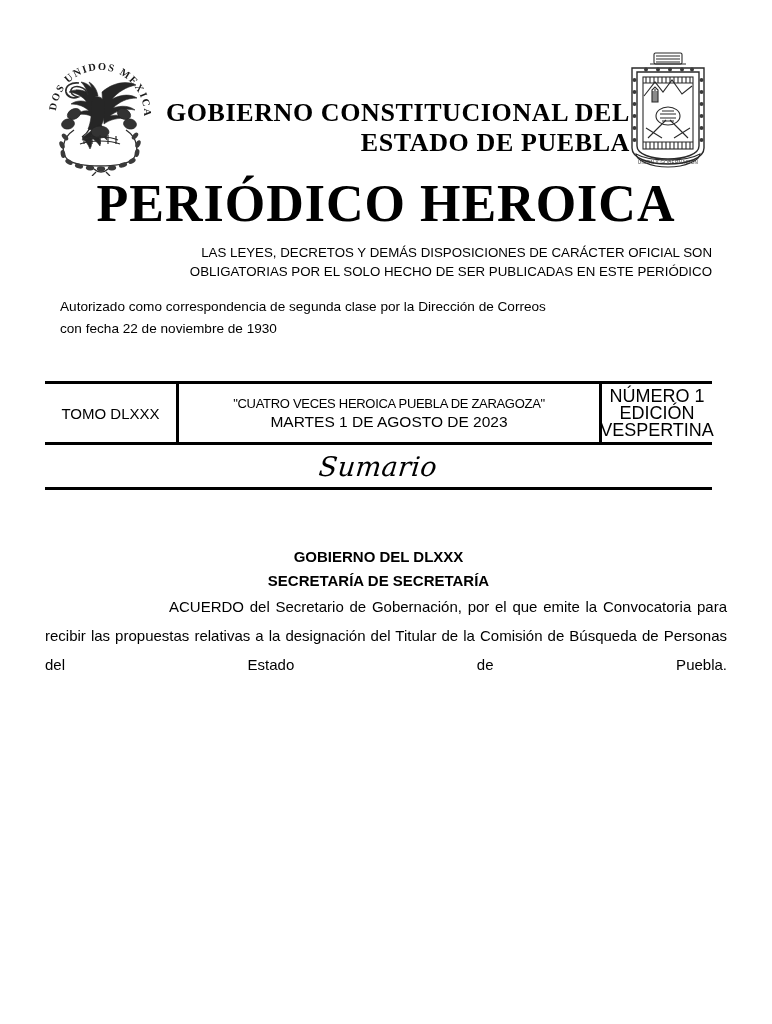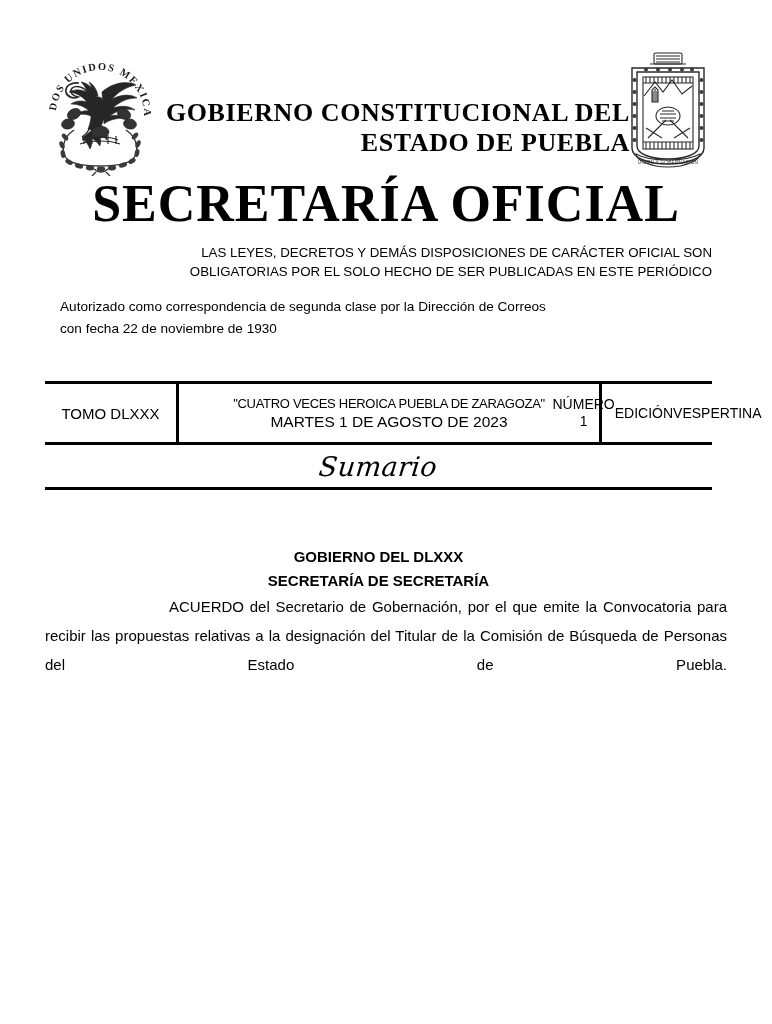--- a/index.html
+++ b/index.html
@@ -129,21 +129,22 @@
   }
   .cell-center .quote {
     font-size: 13px;
     letter-spacing: -0.3px;
   }
   .cell-center .date {
     font-size: 15.5px;
   }
   .cell-numero {
     width: 110px;
-    font-size: 14px;
+    flex-direction: column;
+    font-size: 18px;
     line-height: 17px;
     align-items: center;
   }
 
   
   .sumario-band {
     position: absolute;
     left: 45px;
     top: 445px;
     width: 667px;
@@ -344,21 +345,21 @@
         </g>
         <text x="46" y="113.5" text-anchor="middle" font-family="Liberation Sans, sans-serif" font-size="4.6" fill="#2a2a2a" letter-spacing="0.3">UNION Y GOBERNACION</text>
       </svg>
     </div>
 
     <div class="gov-title">
       <span>GOBIERNO CONSTITUCIONAL DEL</span>
       <span class="line2">ESTADO DE PUEBLA</span>
     </div>
 
-    <div class="periodico">SECRETARÍA  OFICIAL</div>
+    <div class="periodico">PERIÓDICO  HEROICA</div>
   </div>
 
   <div class="legal-note">
     <div>LAS LEYES, DECRETOS Y DEMÁS DISPOSICIONES DE CARÁCTER OFICIAL SON</div>
     <div>OBLIGATORIAS POR EL SOLO HECHO DE SER PUBLICADAS EN ESTE PERIÓDICO</div>
   </div>
 
   <div class="postal-note">
     <div>Autorizado como correspondencia de segunda clase por la Dirección de Correos</div>
     <div>con fecha 22 de noviembre de 1930</div>

